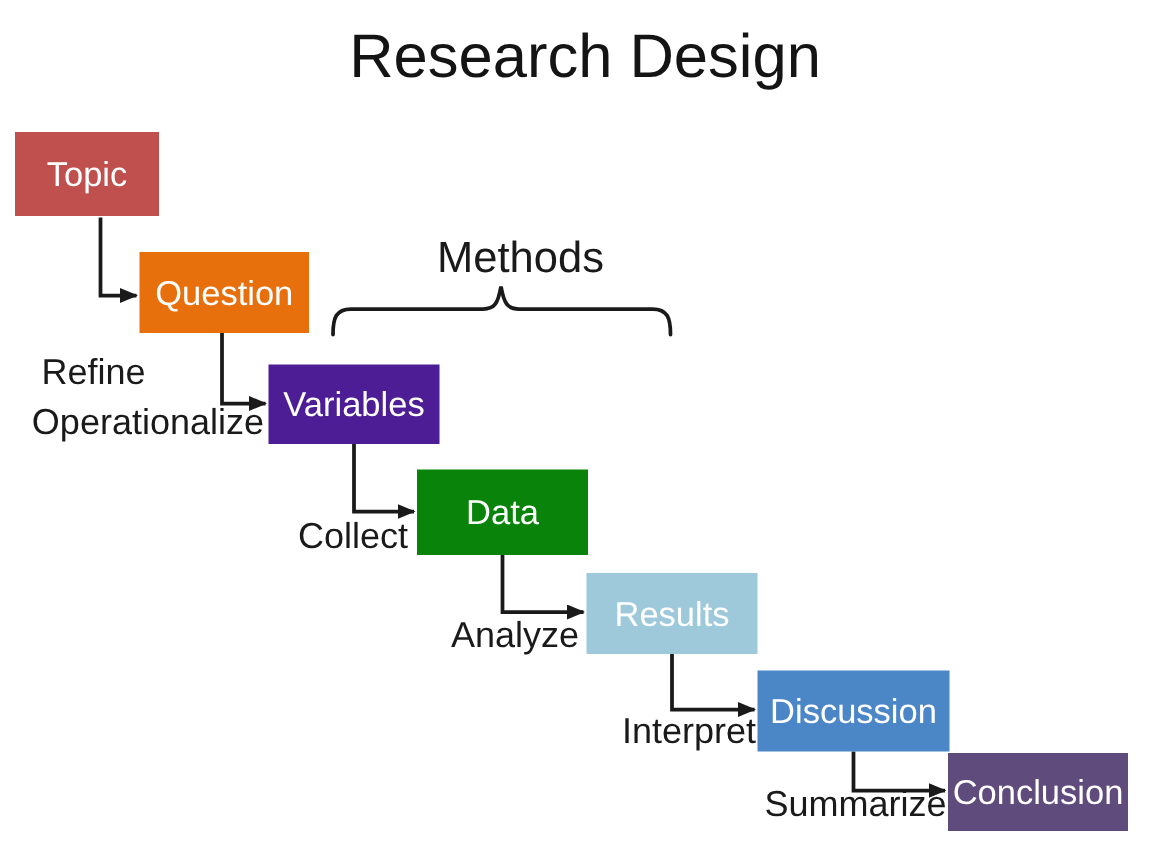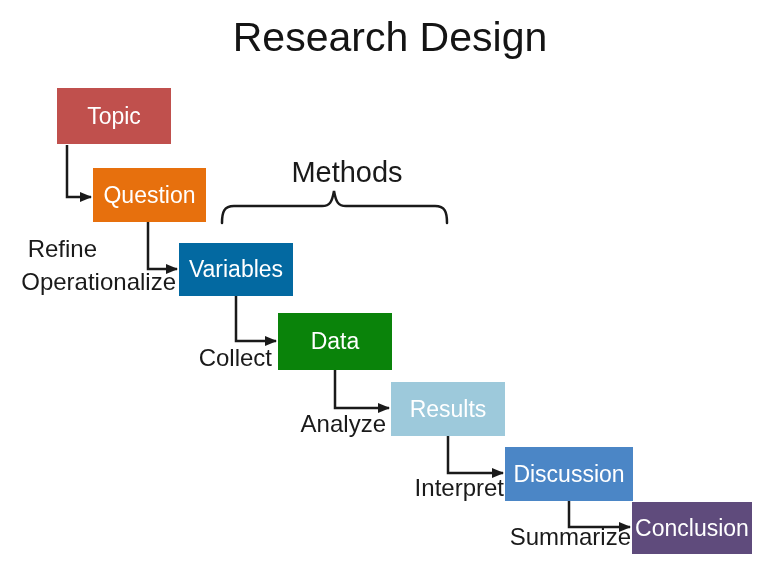--- a/index.html
+++ b/index.html
@@ -15,21 +15,21 @@
   }
   .methods-label{
     position:absolute;top:156px;left:347px;transform:translateX(-50%);
     font-size:29px;color:#1a1a1a;white-space:nowrap;
   }
   .overlay{position:absolute;top:0;left:0;width:780px;height:573px;pointer-events:none;}
   .box{
     position:absolute;display:flex;align-items:center;justify-content:center;
     color:#ffffff;font-size:23px;white-space:nowrap;
   }
-  #box-topic{left:10px;top:88px;width:114px;height:56px;margin-left:47px;}
+  #box-topic{left:10px;top:88px;width:96px;height:56px;}
   #box-question{left:93px;top:168px;width:113px;height:54px;text-align:right;}
   #box-variables{left:179px;top:243px;width:114px;height:53px;}
   #box-data{left:278px;top:313px;width:114px;height:57px;}
   #box-results{left:391px;top:382px;width:114px;height:54px;}
   #box-discussion{left:505px;top:447px;width:128px;height:54px;}
   #box-conclusion{left:632px;top:502px;width:120px;height:52px;}
   .edge-label{
     position:absolute;font-size:24px;line-height:30px;color:#1a1a1a;
     white-space:nowrap;text-align:right;
   }
@@ -61,21 +61,21 @@
     <path class="connector" marker-end="url(#arrowhead)" d="M67,145 L67,197 L91,197"></path>
     <path class="connector" marker-end="url(#arrowhead)" d="M148,222 L148,269 L177,269"></path>
     <path class="connector" marker-end="url(#arrowhead)" d="M236,296 L236,341 L276,341"></path>
     <path class="connector" marker-end="url(#arrowhead)" d="M335,370 L335,408 L389,408"></path>
     <path class="connector" marker-end="url(#arrowhead)" d="M448,436 L448,473 L503,473"></path>
     <path class="connector" marker-end="url(#arrowhead)" d="M569,501 L569,527 L630,527"></path>
   </svg>
 
   <div class="box" id="box-topic" style="background-color: rgb(192, 80, 77);">Topic</div>
   <div class="box" id="box-question" style="background-color: rgb(231, 112, 13);">Question</div>
-  <div class="box" id="box-variables" style="background-color: #0369a1;">Variables</div>
+  <div class="box" id="box-variables" style="background-color: #4c1d95;">Variables</div>
   <div class="box" id="box-results" style="background-color: rgb(157, 201, 219);">Results</div>
   <div class="box" id="box-data" style="background-color: rgb(10, 131, 10);">Data</div>
   <div class="box" id="box-discussion" style="background-color: rgb(75, 134, 198);">Discussion</div>
   <div class="box" id="box-conclusion" style="background-color: rgb(95, 75, 124);">Conclusion</div>
 
   <div class="edge-label" id="lbl-refine">Refine</div>
   <div class="edge-label" id="lbl-operationalize">Operationalize</div>
   <div class="edge-label" id="lbl-collect">Collect</div>
   <div class="edge-label" id="lbl-analyze">Analyze</div>
   <div class="edge-label" id="lbl-interpret">Interpret</div>

